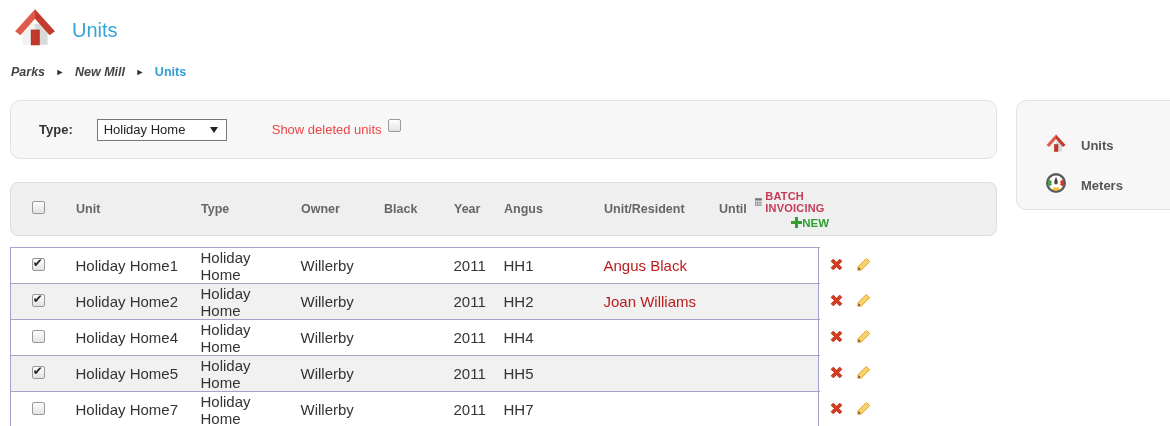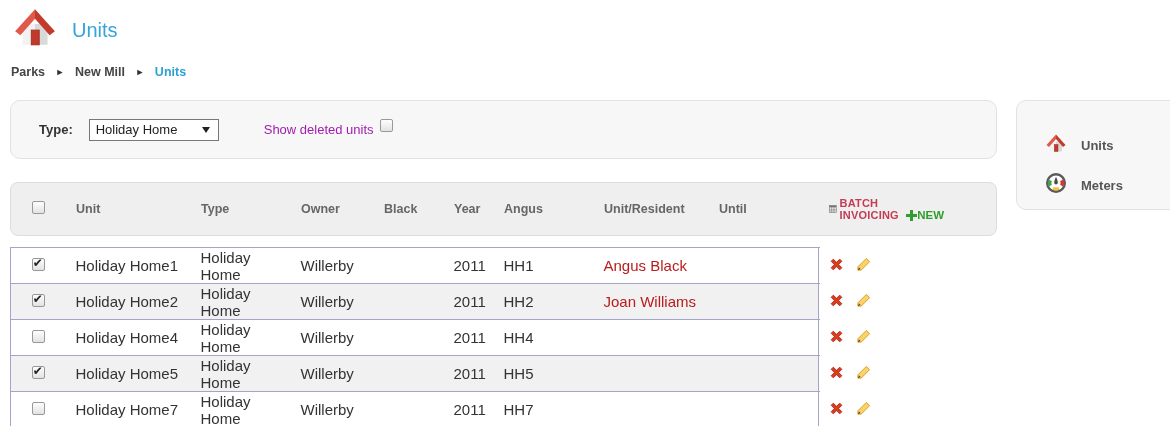--- a/index.html
+++ b/index.html
@@ -9,37 +9,37 @@
     overflow: hidden;
     background: #ffffff;
     font-family: "Liberation Sans", sans-serif;
     color: #333;
   }
   
   .app-icon { position:absolute; left:12px; top:4px; }
   .page-title { position:absolute; left:72px; top:19px; font-size:20px; color:#35a4d9; }
   .breadcrumb { position:absolute; left:11px; top:65px; font-size:12.5px; font-weight:bold; color:#454545; }
   .breadcrumb .sep { font-size:9px; color:#333; margin:0 7px; position:relative; top:-1px; }
-  .breadcrumb .crumb-link { cursor:pointer; }
+  .breadcrumb .crumb-link { cursor:pointer;font-style:italic; }
   .breadcrumb .current { color:#2f9fd6; }
   
   .filter-panel {
     position:absolute; left:10px; top:100px; width:987px; height:59px;
     background:#f7f7f7; border:1px solid #e2e2e2; border-radius:10px;
     display:flex; align-items:center; padding-left:28px;
   }
-  .type-label { font-size:13px; font-weight:bold; color:#333; margin-right:16px; }
+  .type-label { font-size:13px; font-weight:bold; color:#333; margin-right:24px; }
   .select-box {
     position:relative; width:130px; height:22px; background:#fff;
     border:1px solid #777; font-size:13px; color:#222;
     display:flex; align-items:center; padding-left:6px; cursor:pointer;
   }
   .select-box .arrow { position:absolute; right:8px; top:7px; width:0; height:0;
     border-left:4.5px solid transparent; border-right:4.5px solid transparent; border-top:6px solid #222; }
-  .show-deleted { margin-left:45px; font-size:13px; color:#a21caf; display:flex; align-items:center; }
+  .show-deleted { margin-left:45px; font-size:13px; color:#ef4444; display:flex; align-items:center; }
   .show-deleted .cb { margin-left:6px; position:relative; top:-4px; }
   
   .side-panel {
     position:absolute; left:1016px; top:100px; width:170px; height:110px;
     background:#f7f7f7; border:1px solid #e2e2e2; border-radius:10px;
     padding-top:24px;
   }
   .side-item { display:flex; align-items:center; padding-left:28px; height:40px; cursor:pointer; }
   .side-item .lbl { margin-left:14px; font-size:13px; font-weight:bold; color:#555; }
   
@@ -47,21 +47,21 @@
         background:linear-gradient(#fefefe,#e2e2e2); display:inline-block; position:relative; cursor:pointer; }
   .cb.checked::after { content:"\2714"; position:absolute; left:0px; top:-3px; font-size:12px; color:#222; }
   
   .thead-block {
     position:absolute; left:10px; top:182px; width:987px; height:54px;
     background:#efefef; border:1px solid #ddd; border-radius:8px;
   }
   table { border-collapse:collapse; table-layout:fixed; width:791px; }
   .head-table td { height:52px; vertical-align:middle; font-size:12.5px; font-weight:bold; color:#666; padding-left:10px; }
   .head-table td.c-check, .body-table td.c-check { text-align:center; padding-left:0; }
-  .actions-head { display:flex; flex-direction:row; align-items:flex-end; padding-right:28px; gap:3px; }
+  .actions-head { display:flex; flex-direction:column; align-items:flex-end; padding-right:28px; gap:3px; }
   .batch-btn { display:flex; align-items:center; gap:3px; font-size:11px; font-weight:bold; color:#c43b54; cursor:pointer; letter-spacing:0.2px; }
   .new-btn { display:flex; align-items:center; gap:0; font-size:11.5px; font-weight:bold; color:#2f9e2f; cursor:pointer; }
   .body-block { position:absolute; left:10px; top:247px; }
   .body-table { border:1px solid #a3a3cc; }
   .body-table td { height:36px; border:1px solid #a3a3cc; border-left:none; border-right:none;
                    font-size:15px; color:#333; padding-left:10px; vertical-align:middle; }
   .body-table td:first-child { border-left:1px solid #a3a3cc; }
   .body-table td:last-child { border-right:1px solid #a3a3cc; }
   .body-table tr:nth-child(even) { background:#f1f1f1; }
   .owner-link { color:#b91c1c; cursor:pointer; }

